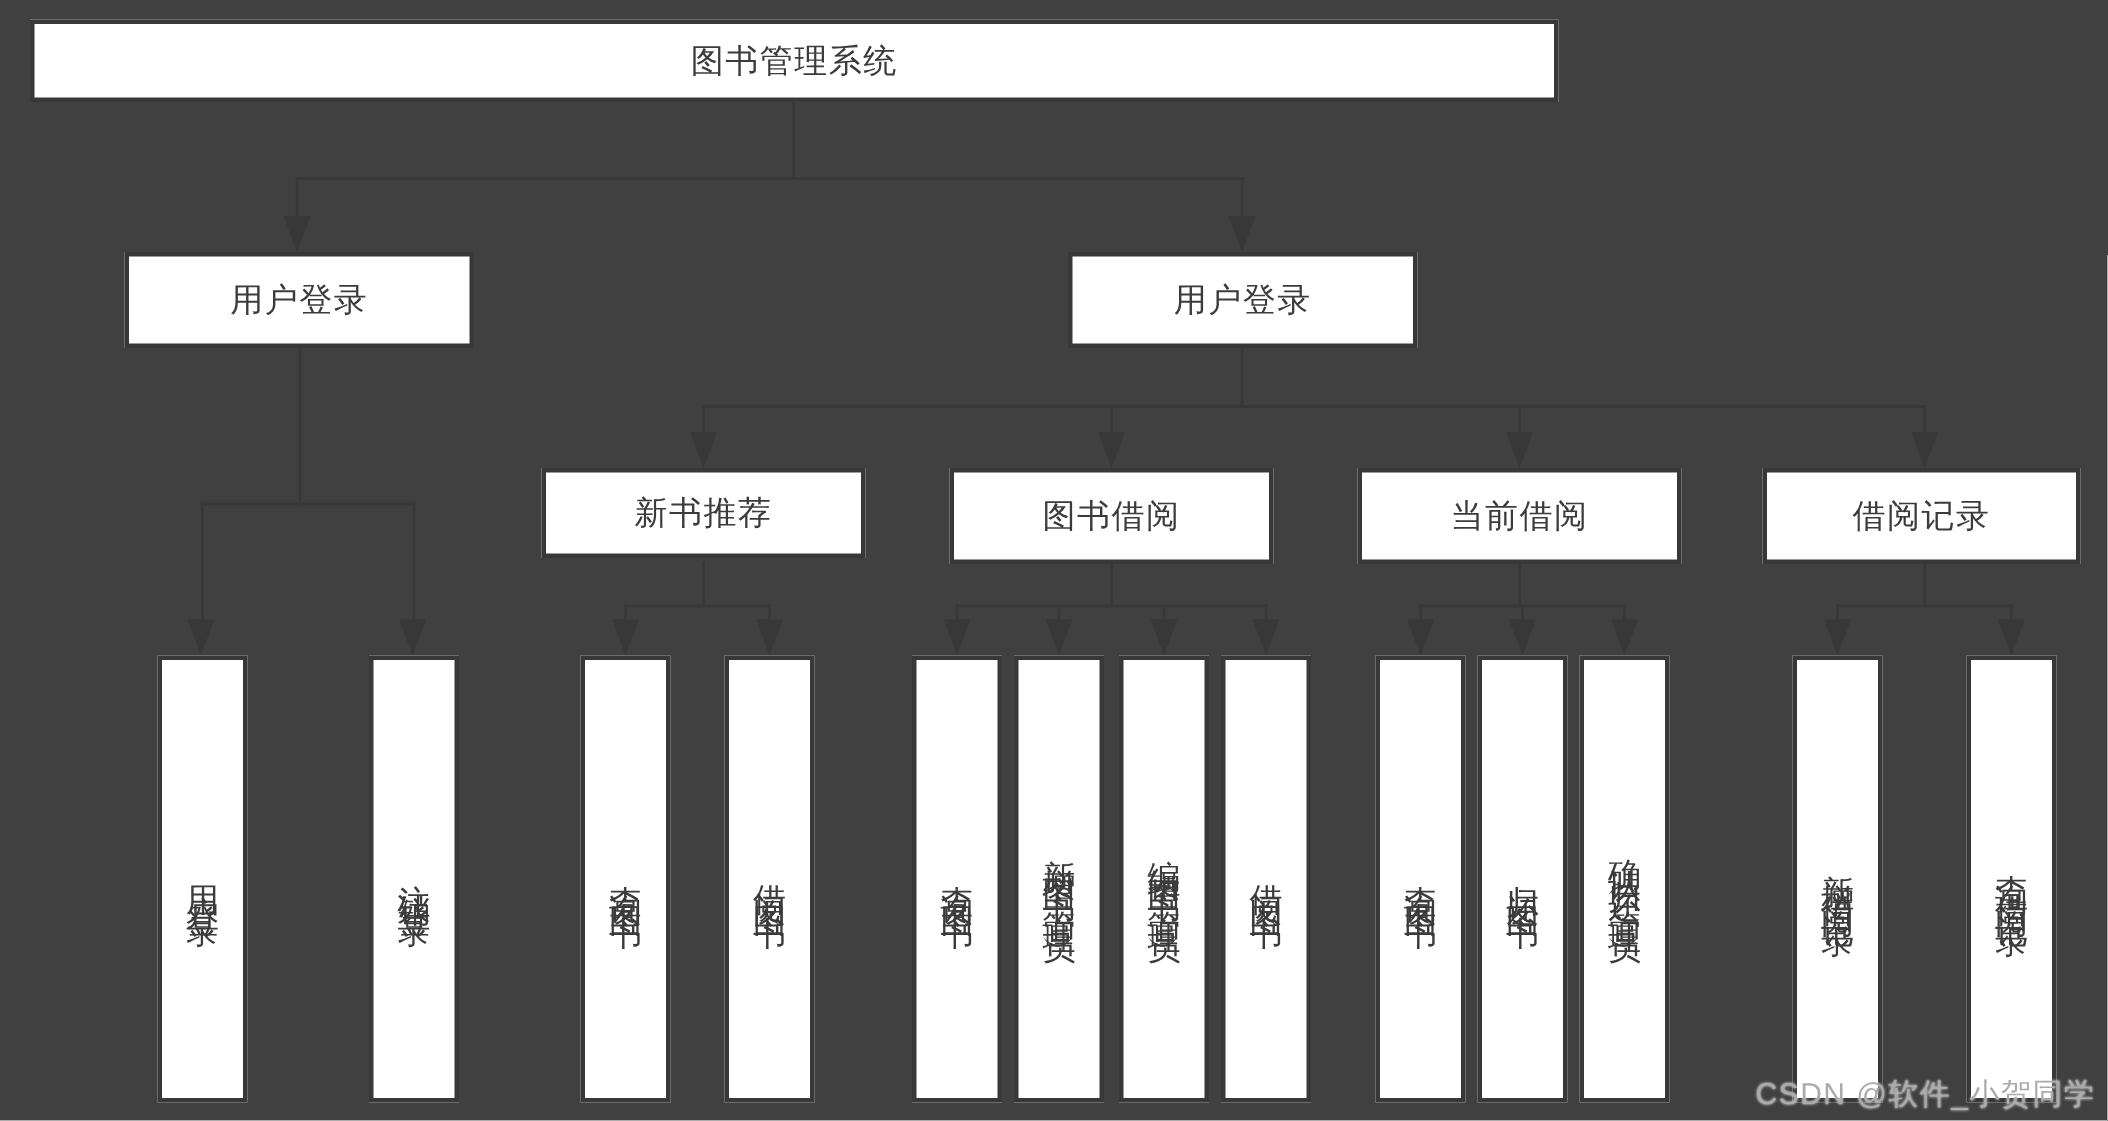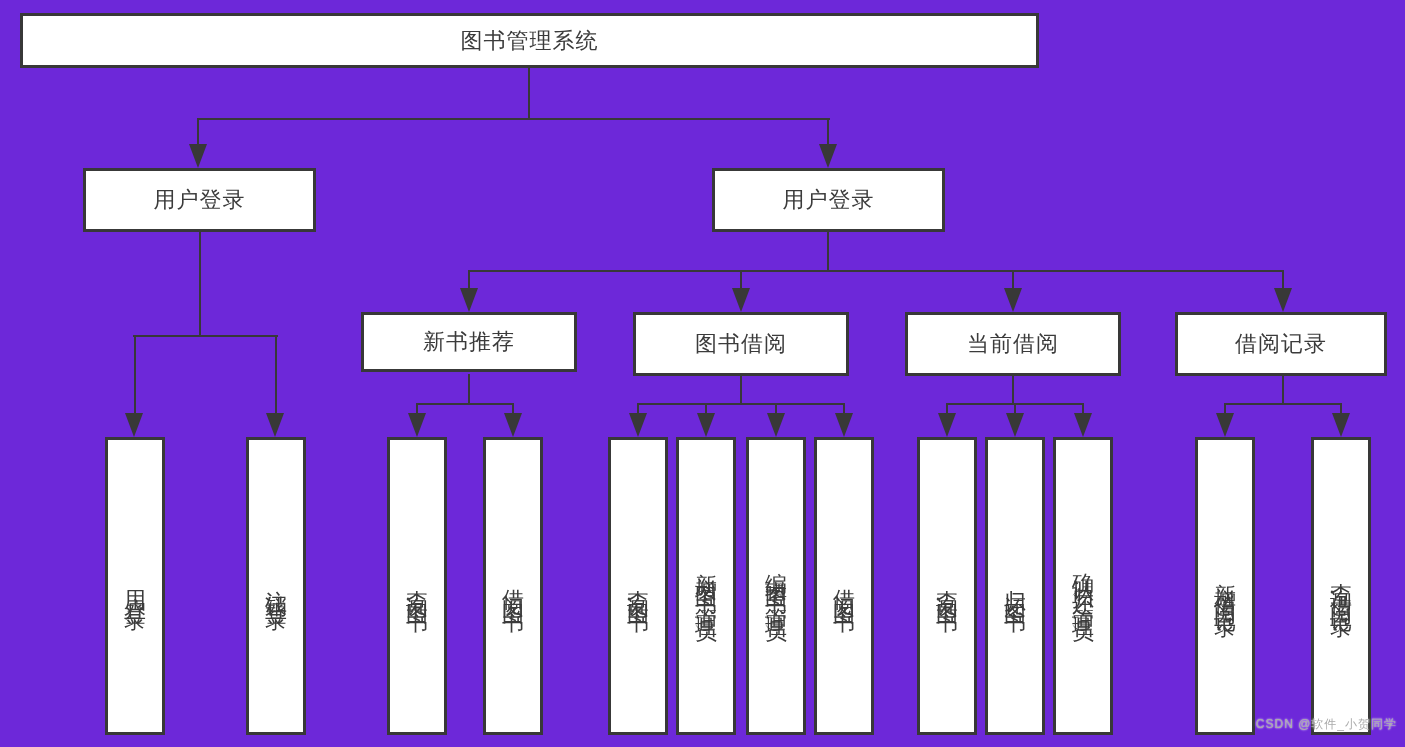--- a/index.html
+++ b/index.html
@@ -1,19 +1,19 @@
 <!DOCTYPE html>
 <html><head>
 <meta charset="utf-8">
 <style>
   html,body{margin:0;padding:0;background:#ffffff;}
   #canvas{
     position:relative;
     width:1405px;height:747px;
-    background:#6d28d9;
+    background:#404040;
     font-family:"Liberation Sans","DejaVu Sans",sans-serif;
     color:#3b3b3b;
     overflow:hidden;
   }
   .node{
     position:absolute;
     box-sizing:border-box;
     border:3px solid #383838;
     background:#ffffff;
     display:flex;
@@ -34,21 +34,21 @@
   .v{position:absolute;width:2px;background:#383838;}
   .ah{
     position:absolute;width:0;height:0;
     border-left:9px solid transparent;
     border-right:9px solid transparent;
     border-top:24px solid #383838;
   }
   .watermark{
     position:absolute;
     right:8px;top:716px;
-    font-size:12px;
+    font-size:20px;
     color:#ababab;
     letter-spacing:1px;
     text-shadow:0 0 2px #ffffff;
   }
 </style>
 </head>
 <body>
 
 <div id="canvas">
 

